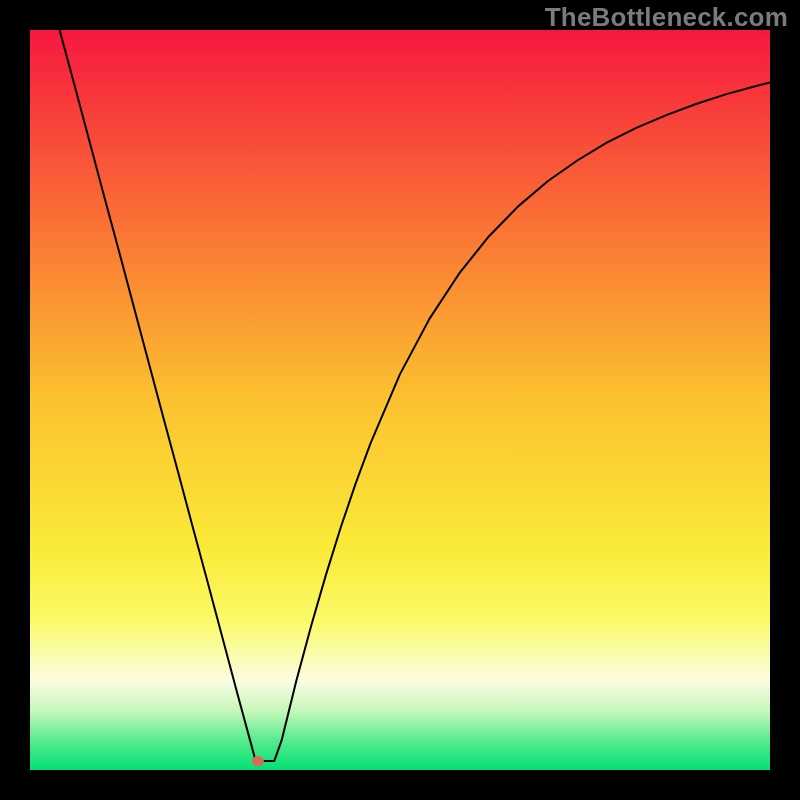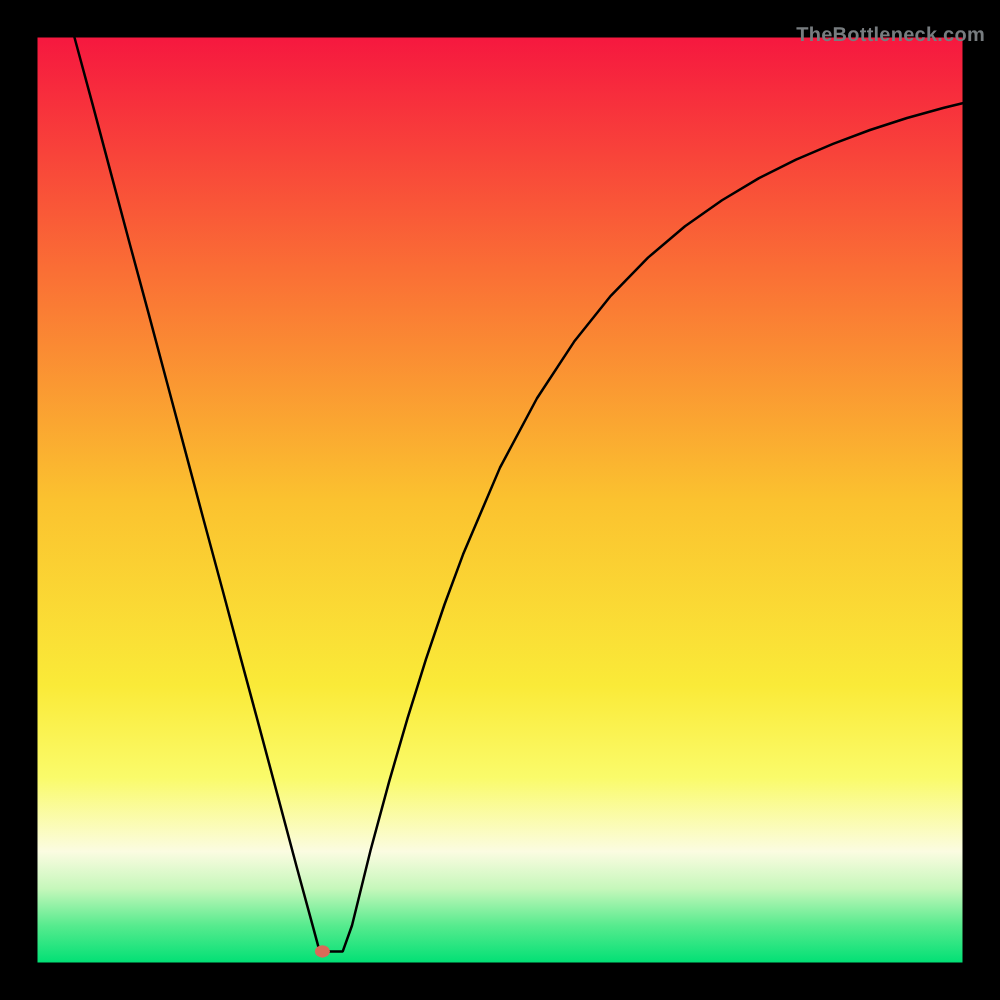--- a/index.html
+++ b/index.html
@@ -10,24 +10,24 @@
     overflow: hidden;
     background: #000;
   }
   .stage {
     position: relative;
     width: 800px;
     height: 800px;
   }
   .watermark {
     position: absolute;
-    top: 20px;
+    top: 2px;
     right: 12px;
     font-family: Arial, Helvetica, sans-serif;
-    font-size: 16px;
+    font-size: 26px;
     font-weight: 700;
     color: #777c7f;
     letter-spacing: 0.2px;
     user-select: none;
   }
   svg {
     display: block;
   }
 </style>
 </head>

